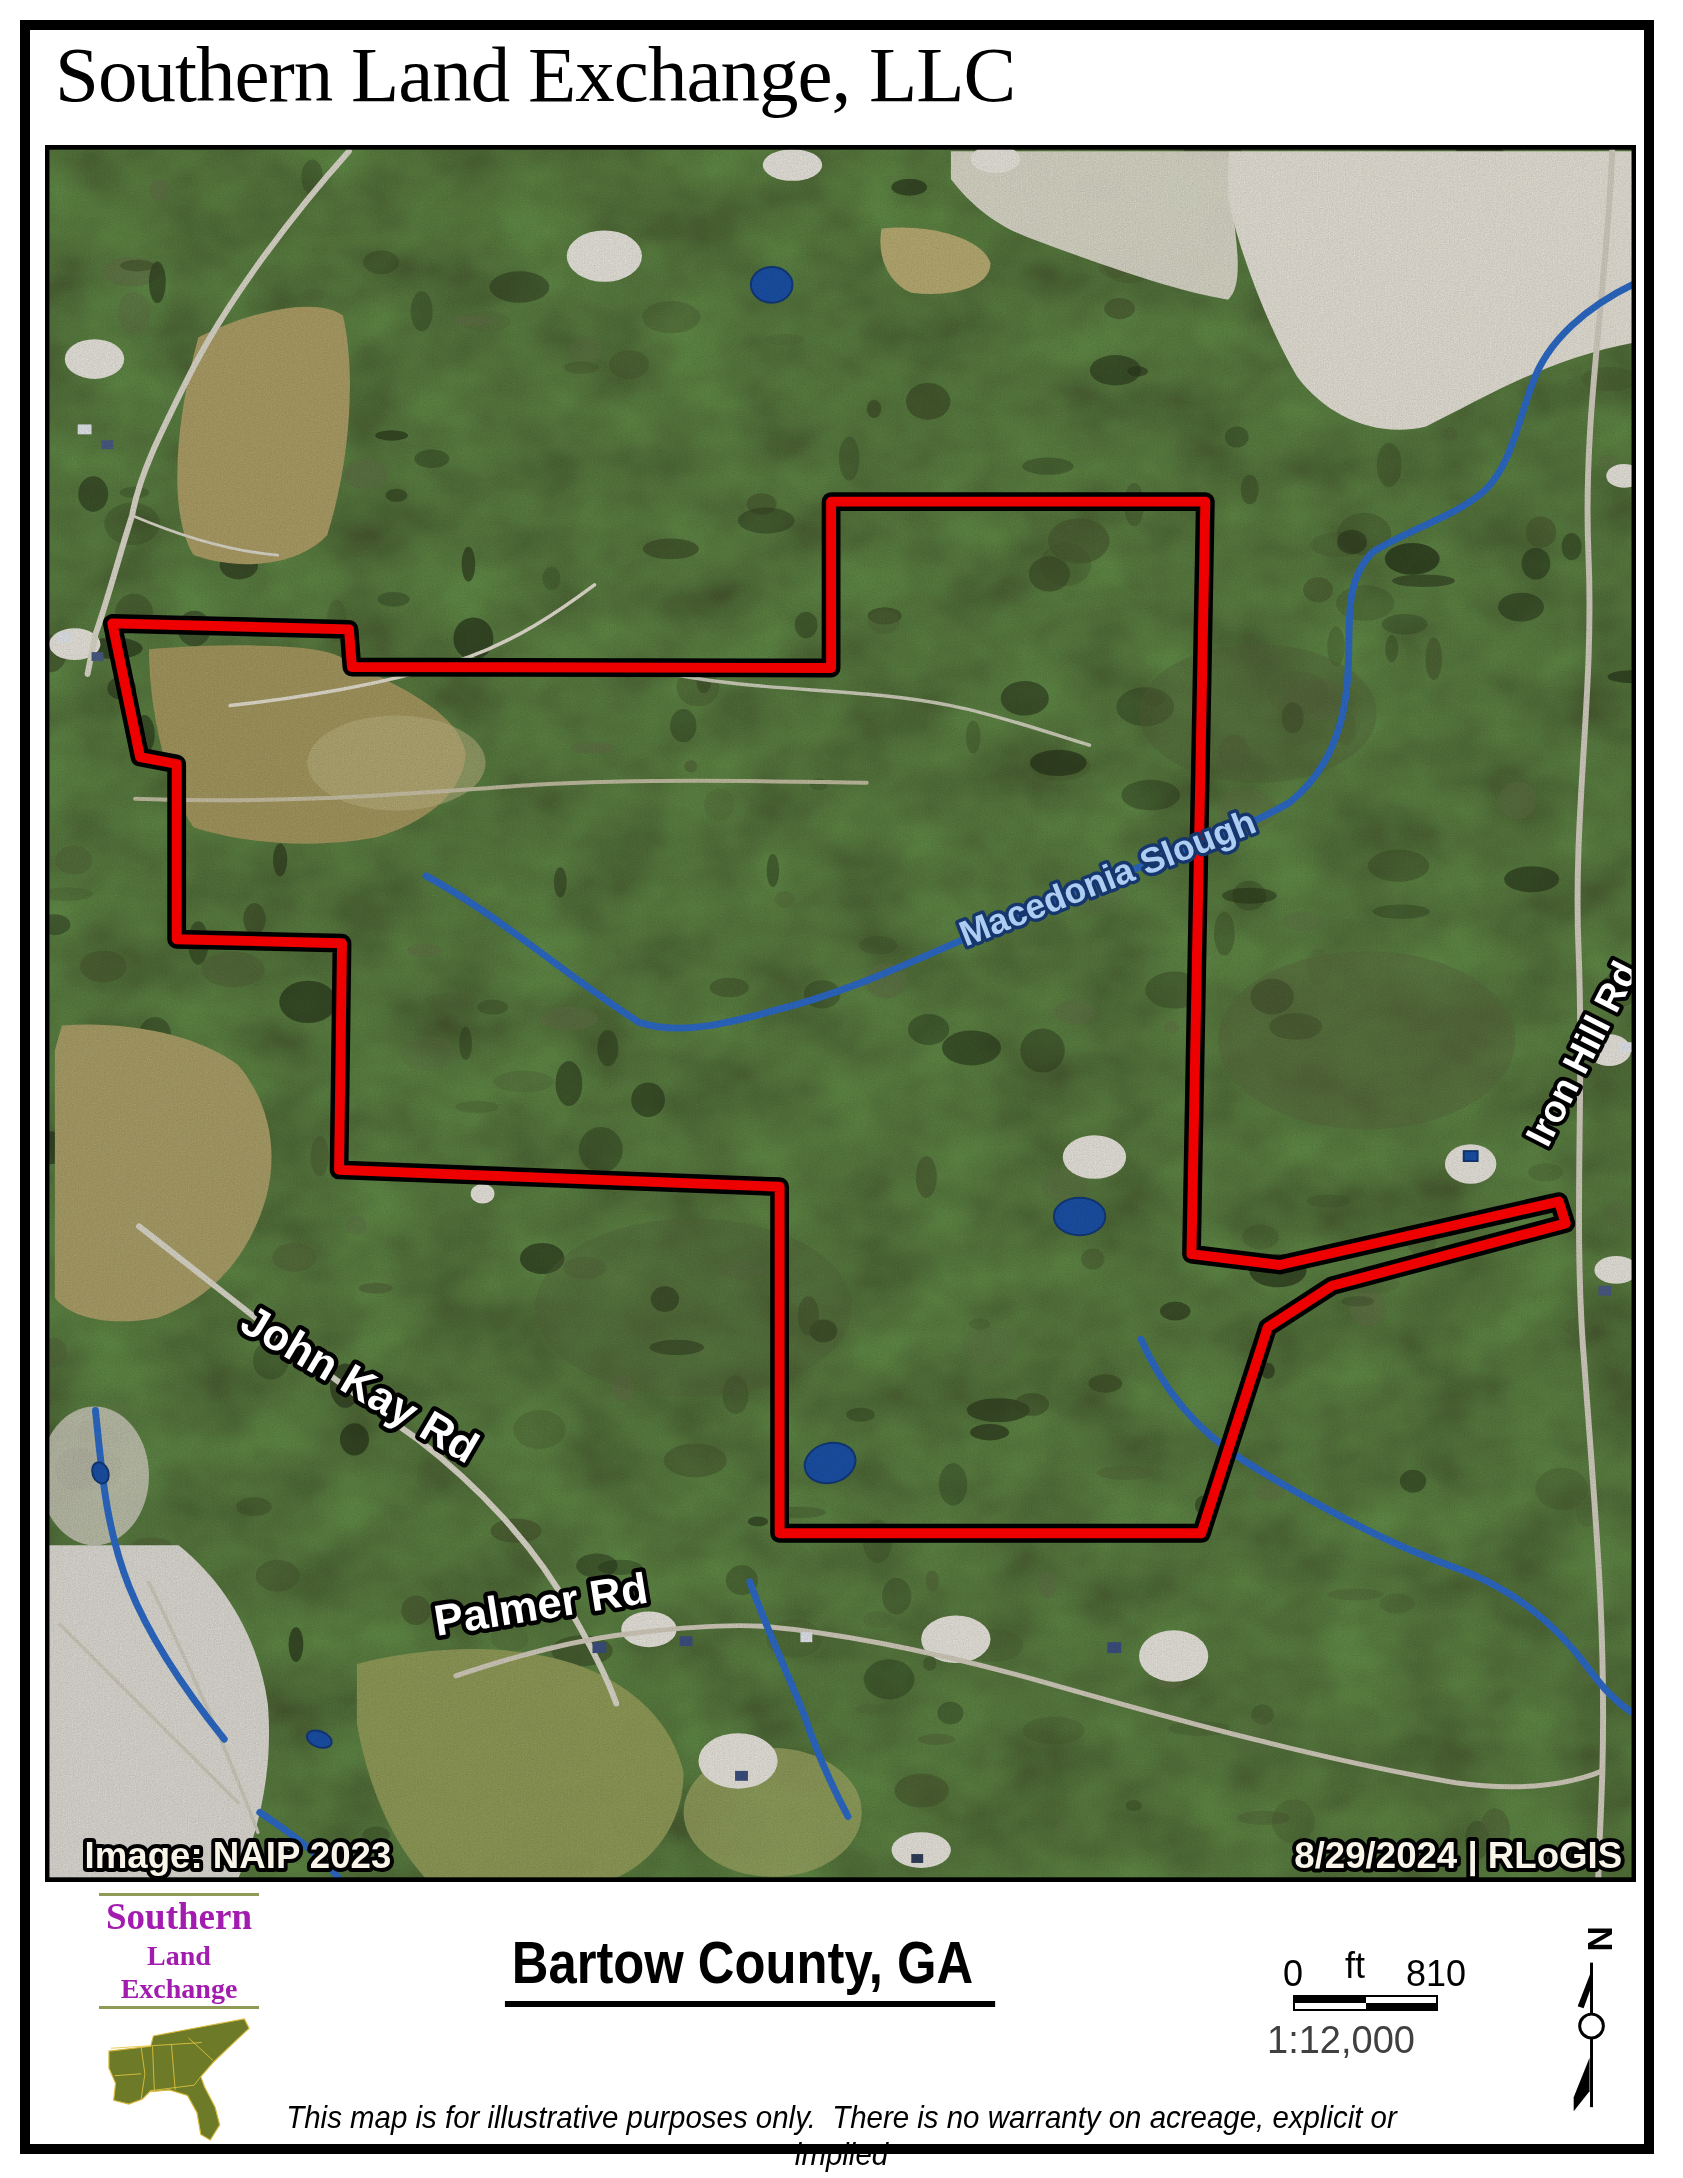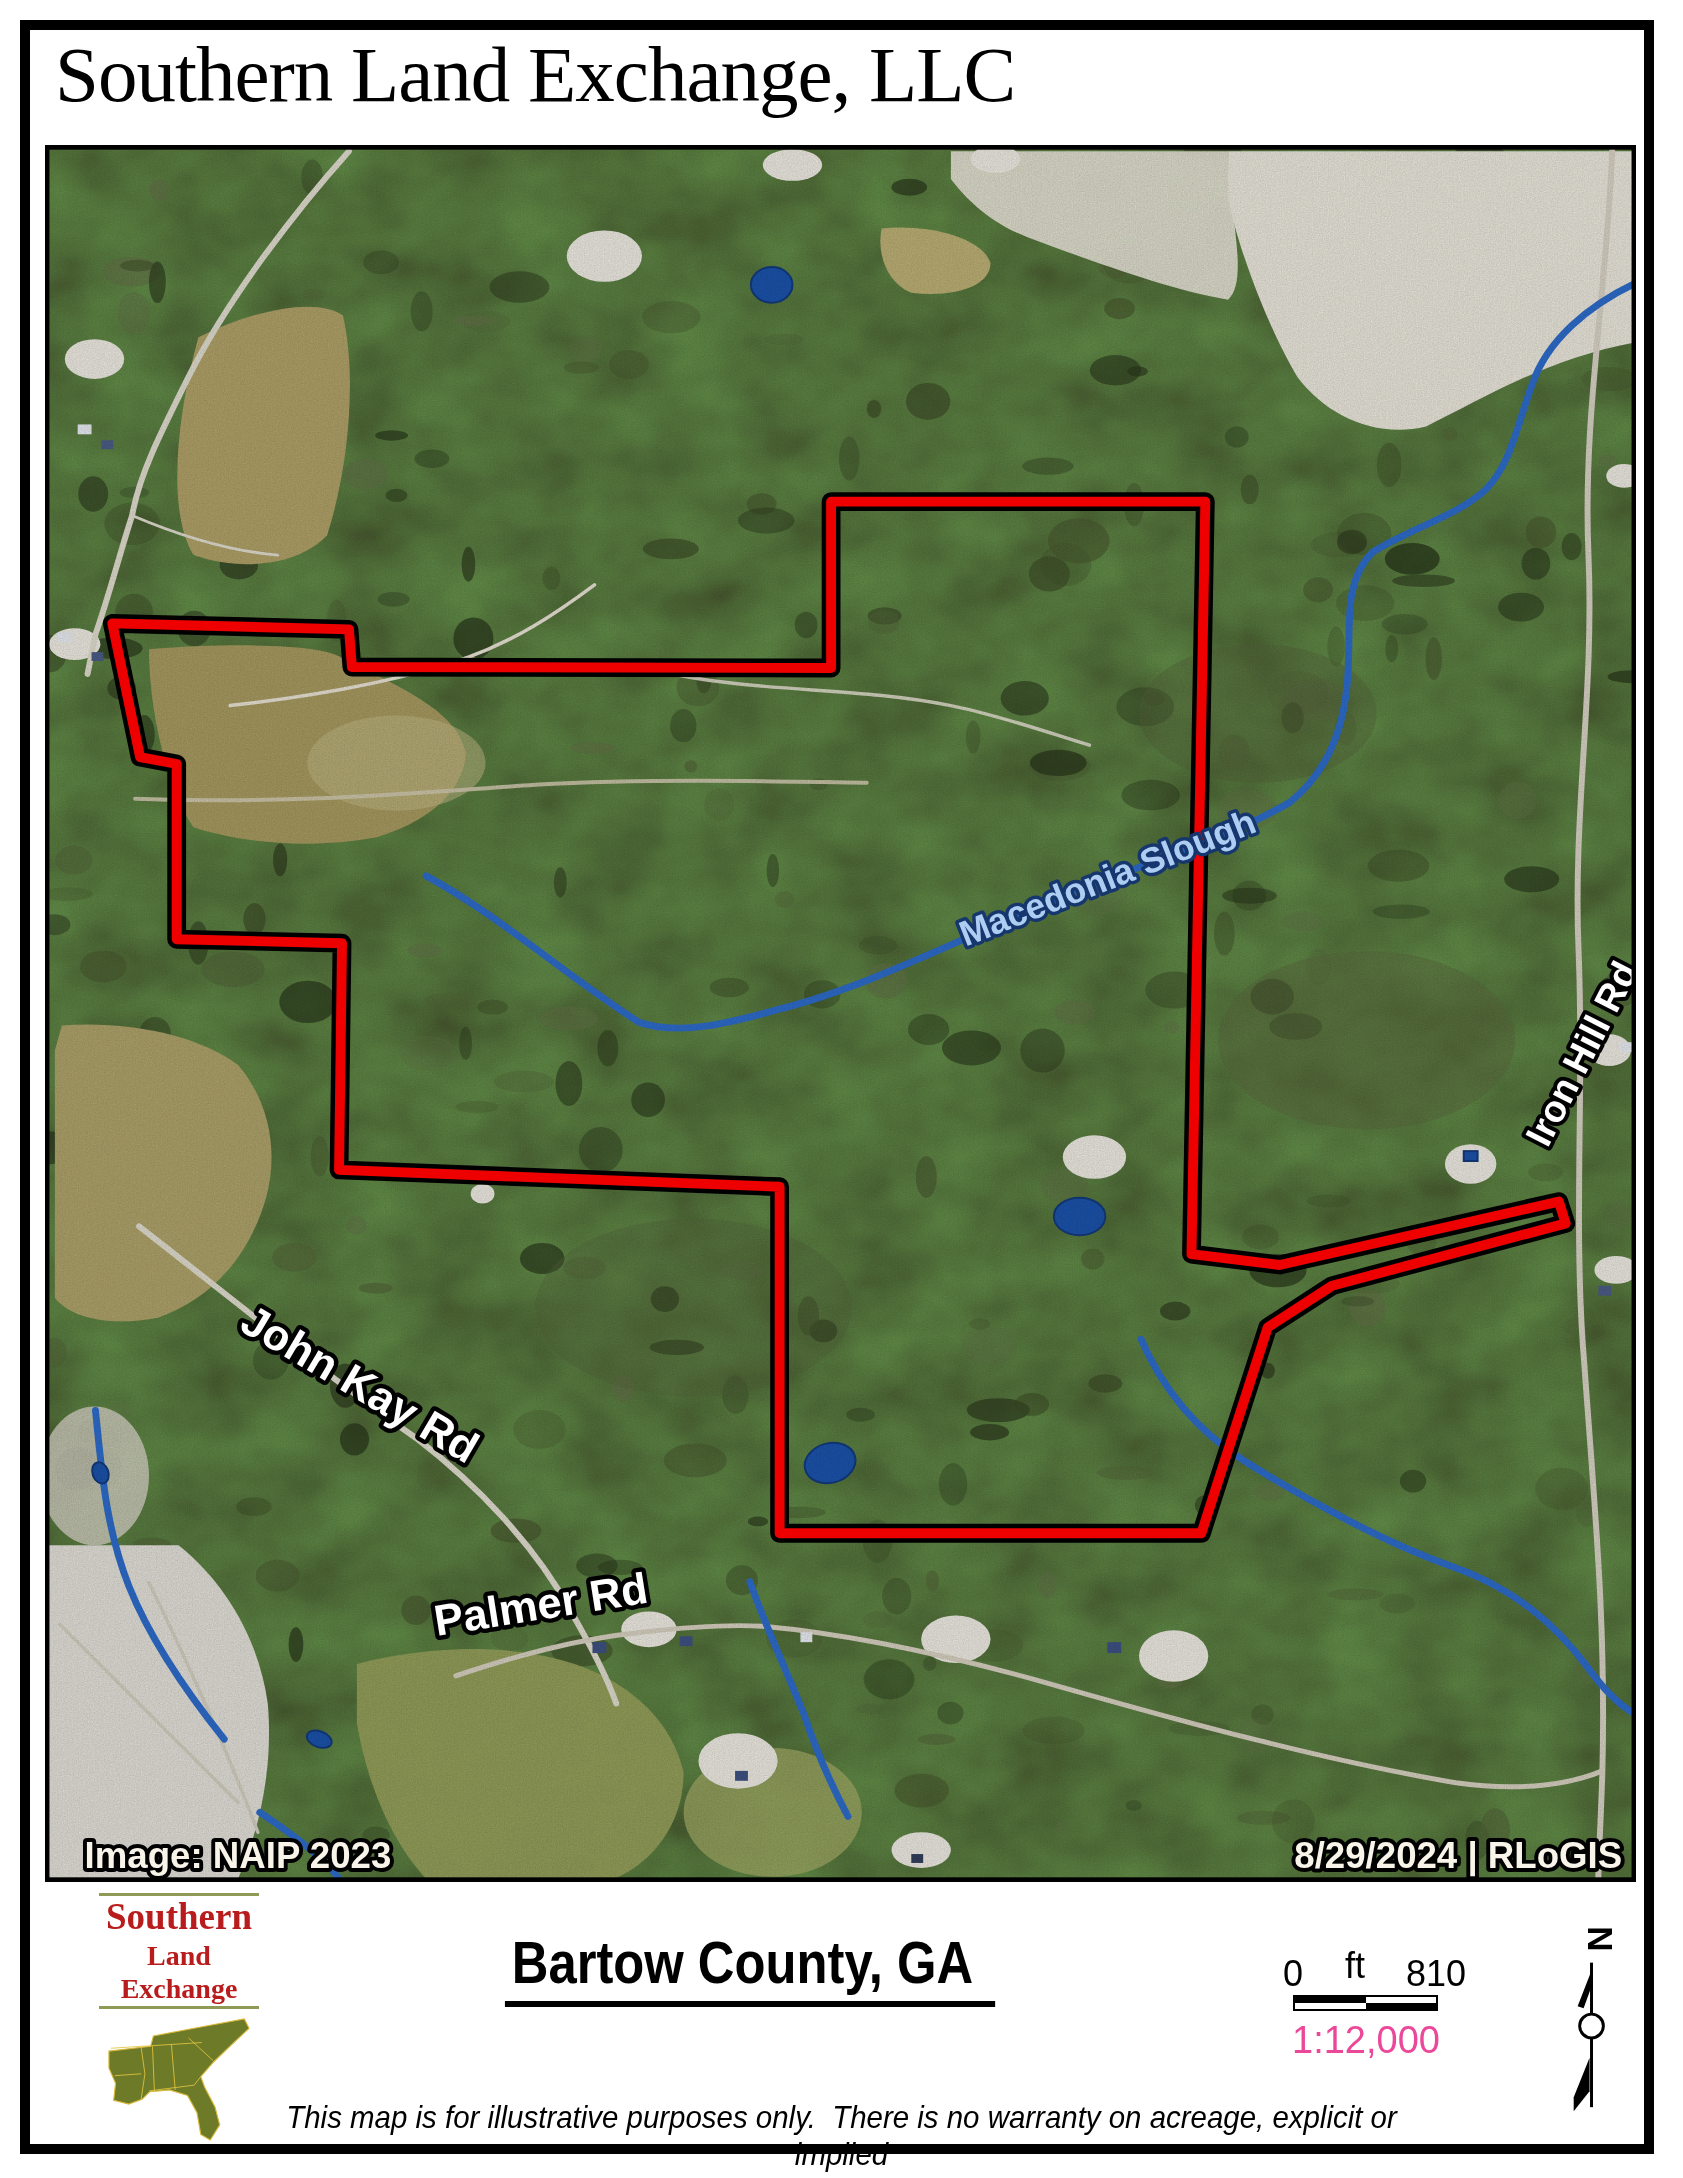--- a/index.html
+++ b/index.html
@@ -4,41 +4,41 @@
 <style>
   html,body{margin:0;padding:0;background:#ffffff;width:1683px;height:2178px;position:relative;
             font-family:"Liberation Sans",sans-serif;}
   .page-border{position:absolute;left:20px;top:20px;width:1634px;height:2134px;
                border:10px solid #000;box-sizing:border-box;}
   .title{position:absolute;left:55px;top:30px;width:1485px;
          font-family:"Liberation Serif",serif;font-size:79px;font-weight:400;color:#000000;
          letter-spacing:-1px;white-space:nowrap;}
   .map-svg{position:absolute;left:45px;top:145px;}
   
-  .logo{position:absolute;left:95px;top:1893px;width:168px;text-align:center;color:#b91c1c;}
+  .logo{position:absolute;left:95px;top:1893px;width:168px;text-align:center;color:#a21caf;}
   .logo .rule{height:3px;background:#8e9a55;margin:0 4px;}
   .logo .l1{font-family:"Liberation Serif",serif;font-size:37px;font-weight:700;line-height:1.15;}
   .logo .l2{font-family:Liberation Serif, serif;font-size:28px;font-weight:700;line-height:1.2;}
   .center-block{position:absolute;left:465px;top:1929px;width:644px;text-align:left;}
   .county{display:inline-block;transform:scaleX(.86);transform-origin:center;
           font-size:59px;font-weight:700;color:#000;
           border-bottom:6px solid #000;padding:0 26px 4px 8px;white-space:nowrap;}
   .tract{margin-top:6px;display:inline-block;transform:scaleX(.88);transform-origin:center;
          font-size:53px;font-weight:400;color:#111;white-space:nowrap;}
   .scalebox{position:absolute;left:1267px;top:1945px;width:198px;}
   .scale-labels{position:relative;height:44px;font-size:36px;color:#000;}
   .scale-zero{position:absolute;left:16px;top:8px;}
   .scale-unit{position:absolute;left:78px;top:0px;}
   .scale-max{position:absolute;left:139px;top:8px;}
   .bar{position:relative;left:26px;top:6px;width:145px;height:16px;border:2px solid #000;box-sizing:border-box;}
   .b-tl{left:0;top:0;width:50%;height:50%;background:#000;position:absolute;}
   .b-tr{left:50%;top:0;width:50%;height:50%;background:#fff;position:absolute;}
   .b-bl{left:0;top:50%;width:50%;height:50%;background:#fff;position:absolute;}
   .b-br{left:50%;top:50%;width:50%;height:50%;background:#000;position:absolute;}
-  .ratio{position:relative;left:0;top:14px;width:198px;text-align:center;font-size:38px;color:#ec4899;}
+  .ratio{position:relative;left:0;top:14px;width:198px;text-align:left;font-size:38px;color:#404040;}
   .north{position:absolute;left:1544px;top:1911px;}
   .disclaimer{position:absolute;left:198px;top:2099px;width:1287px;text-align:center;
               font-size:32px;font-style:italic;color:#000;white-space:pre-wrap;
               transform:scaleX(.92);transform-origin:center;}
   svg text{font-family:"Liberation Sans",sans-serif;}
 </style>
 </head>
 <body>
 
 <div class="page-border"></div>

